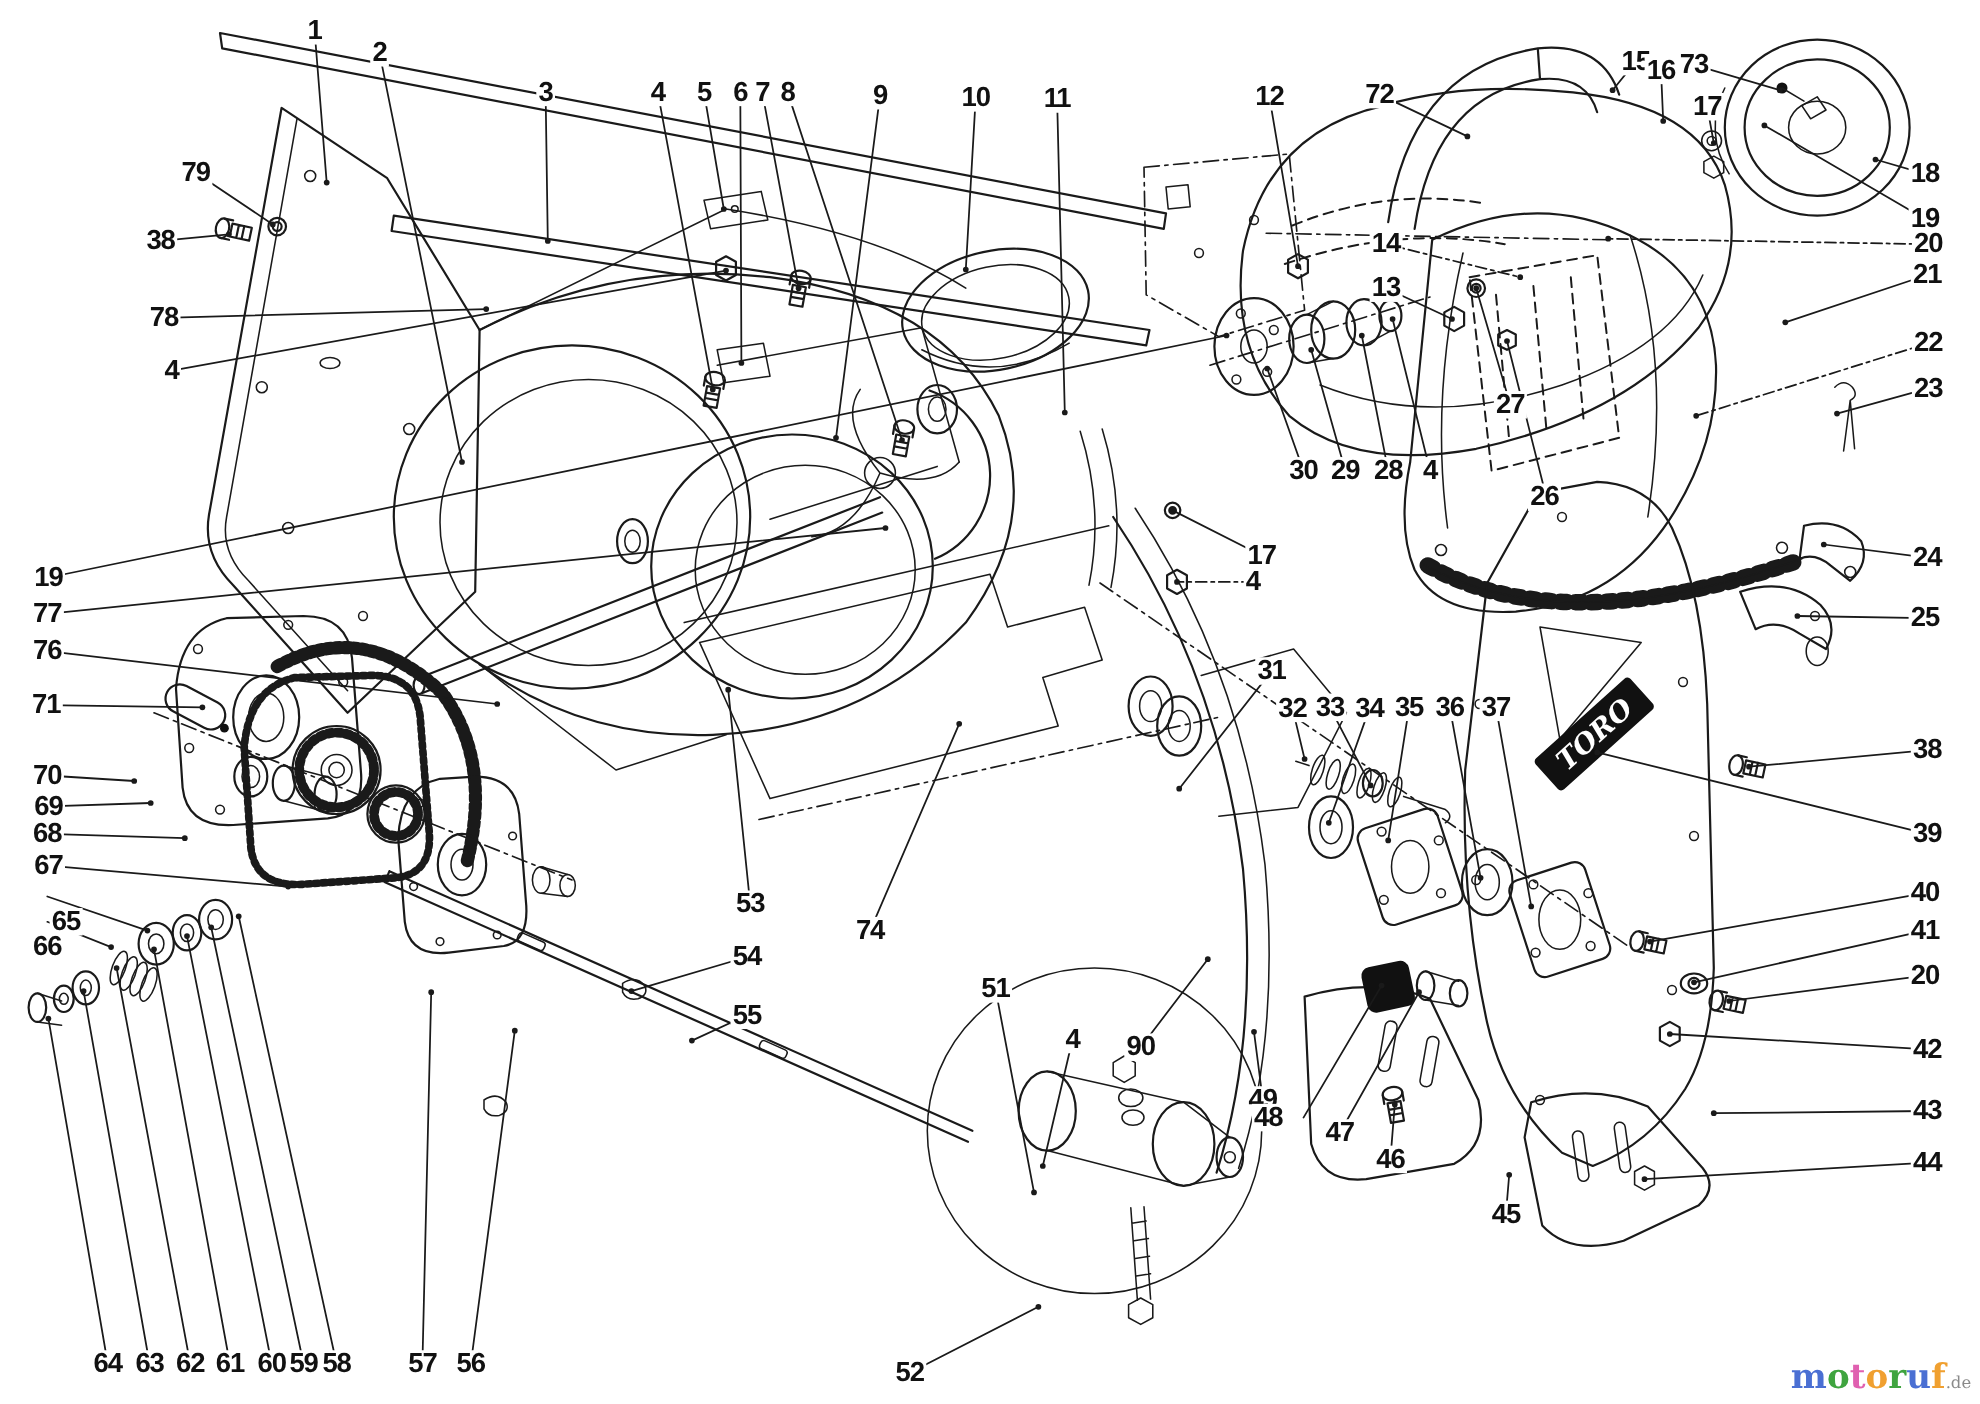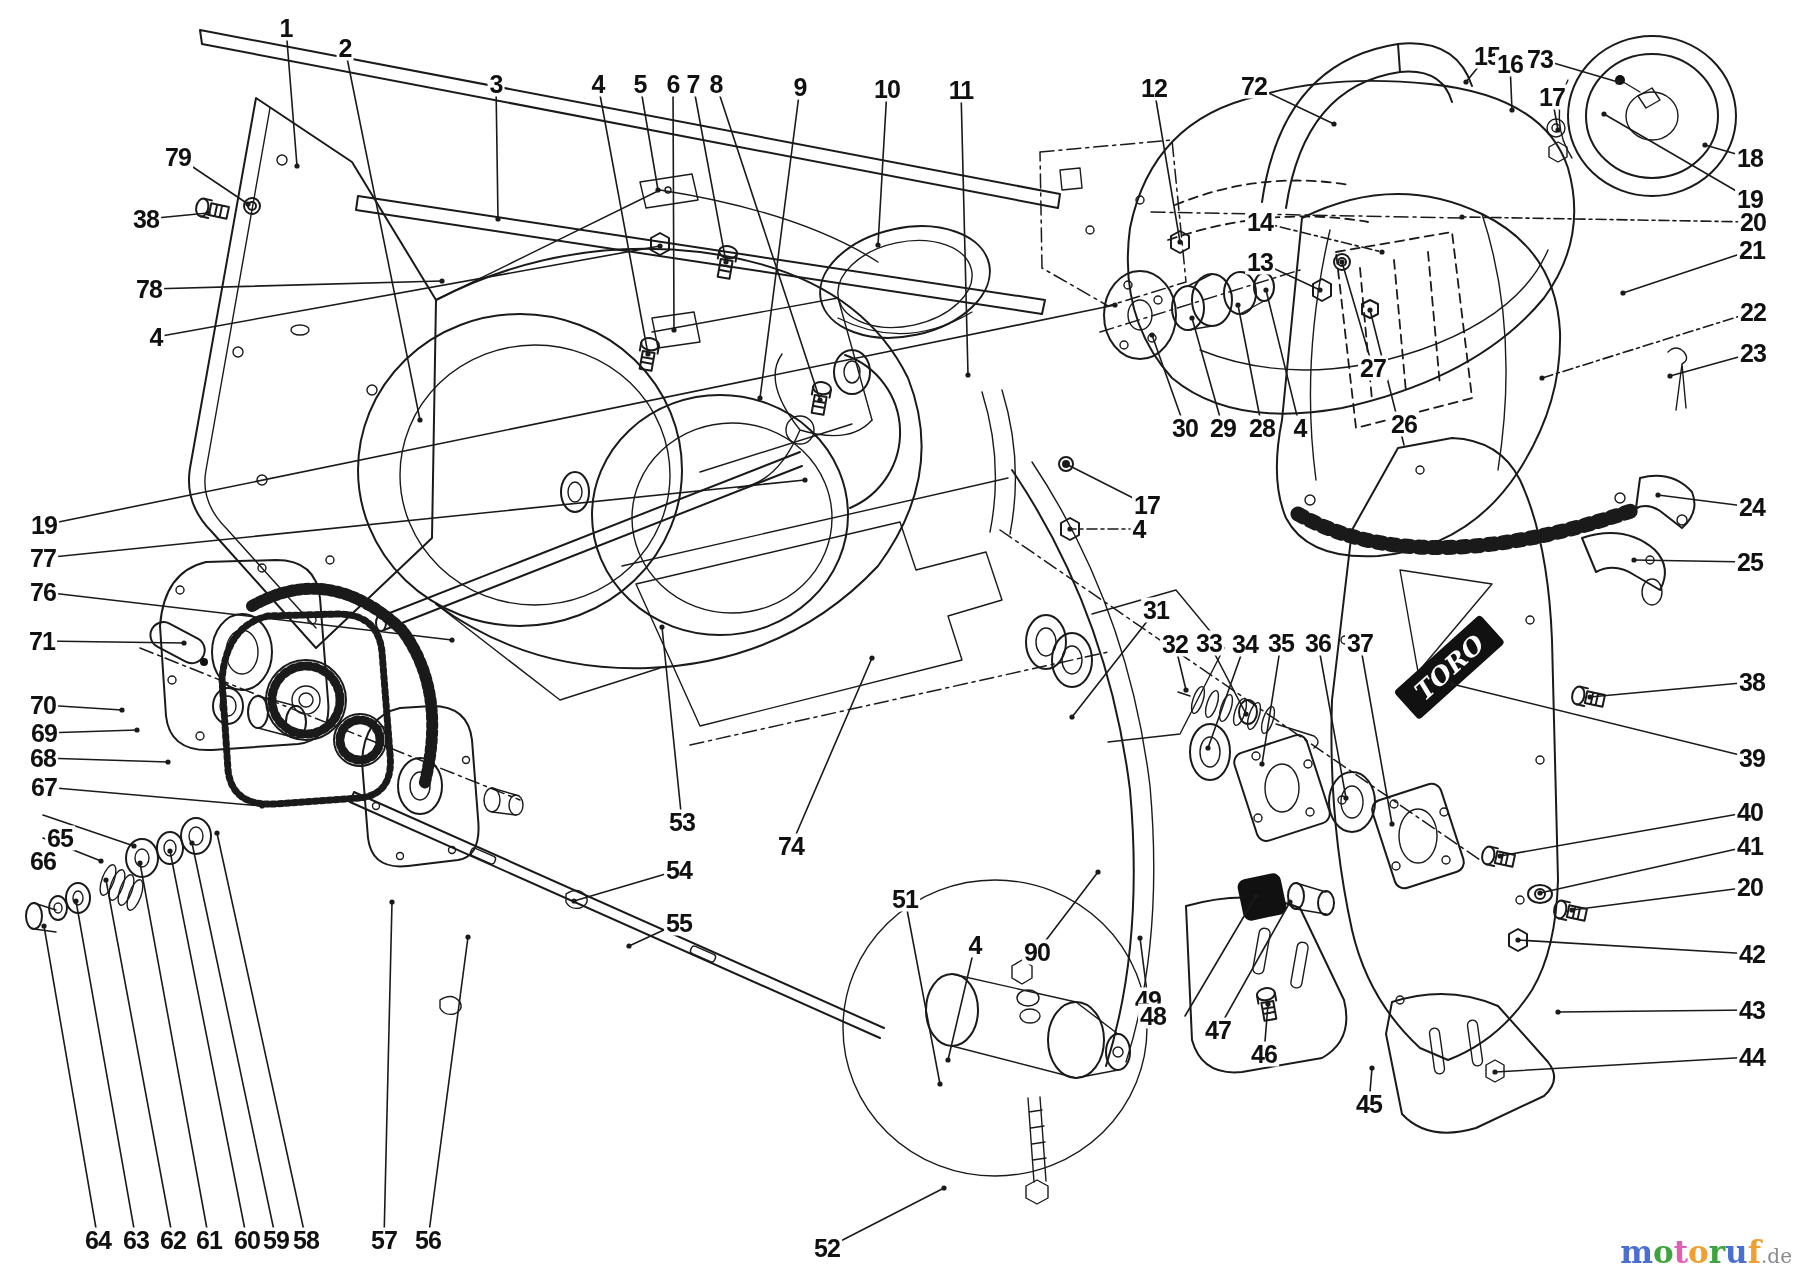--- a/index.html
+++ b/index.html
@@ -15,21 +15,21 @@
   svg .gasket{stroke-width:7;stroke-dasharray:3 4;}
   svg .chain{stroke-width:12;stroke-dasharray:4 4;}
   svg .toothring{stroke-width:9;stroke-dasharray:4 4;}
   #leader-layer line{stroke:#1a1a1a;stroke-width:1.6;}
   #leader-layer circle{fill:#1a1a1a;stroke:none;}
   #callout-layer{position:absolute;left:0;top:0;width:100%;height:100%;pointer-events:none;}
   .callout{position:absolute;transform:translate(-50%,-50%);font-weight:bold;font-size:25px;
            line-height:1;color:#111;background:#fff;padding:0 2px;letter-spacing:-1px;}
   #watermark{position:absolute;right:8px;bottom:6px;font-family:"DejaVu Serif",serif;
              font-weight:bold;font-size:31px;letter-spacing:0;white-space:nowrap;}
-  #watermark .suffix{font-size:20px;font-weight:normal;}
+  #watermark .suffix{font-size:15px;font-weight:normal;}
 </style>
 </head>
 <body>
 
 <div id="stage">
 
   <svg id="art" width="1800" height="1276" viewBox="0 0 1800 1276">
 
     <g>
       <path d="M200,30 L1060,194 M202,44 L1058,208 M200,30 L202,44 M1060,194 L1058,208"></path>
@@ -562,21 +562,21 @@
       <div class="callout" style="left: 1752px; top: 758px;">39</div>
       <div class="callout" style="left: 1750px; top: 812px;">40</div>
       <div class="callout" style="left: 1750px; top: 846px;">41</div>
       <div class="callout" style="left: 1750px; top: 887px;">20</div>
       <div class="callout" style="left: 1752px; top: 954px;">42</div>
       <div class="callout" style="left: 1752px; top: 1010px;">43</div>
       <div class="callout" style="left: 1752px; top: 1057px;">44</div>
       <div class="callout" style="left: 1260px; top: 222px;">14</div>
       <div class="callout" style="left: 1260px; top: 262px;">13</div>
       <div class="callout" style="left: 1373px; top: 368px;">27</div>
-      <div class="callout" style="left: 1404px; top: 424px;">26</div>
+      <div class="callout" style="left: 1404px; top: 452px;">26</div>
       <div class="callout" style="left: 1185px; top: 428px;">30</div>
       <div class="callout" style="left: 1223px; top: 428px;">29</div>
       <div class="callout" style="left: 1262px; top: 428px;">28</div>
       <div class="callout" style="left: 1300px; top: 428px;">4</div>
       <div class="callout" style="left: 1147px; top: 505px;">17</div>
       <div class="callout" style="left: 1139px; top: 529px;">4</div>
       <div class="callout" style="left: 178px; top: 157px;">79</div>
       <div class="callout" style="left: 146px; top: 219px;">38</div>
       <div class="callout" style="left: 149px; top: 289px;">78</div>
       <div class="callout" style="left: 156px; top: 337px;">4</div>

